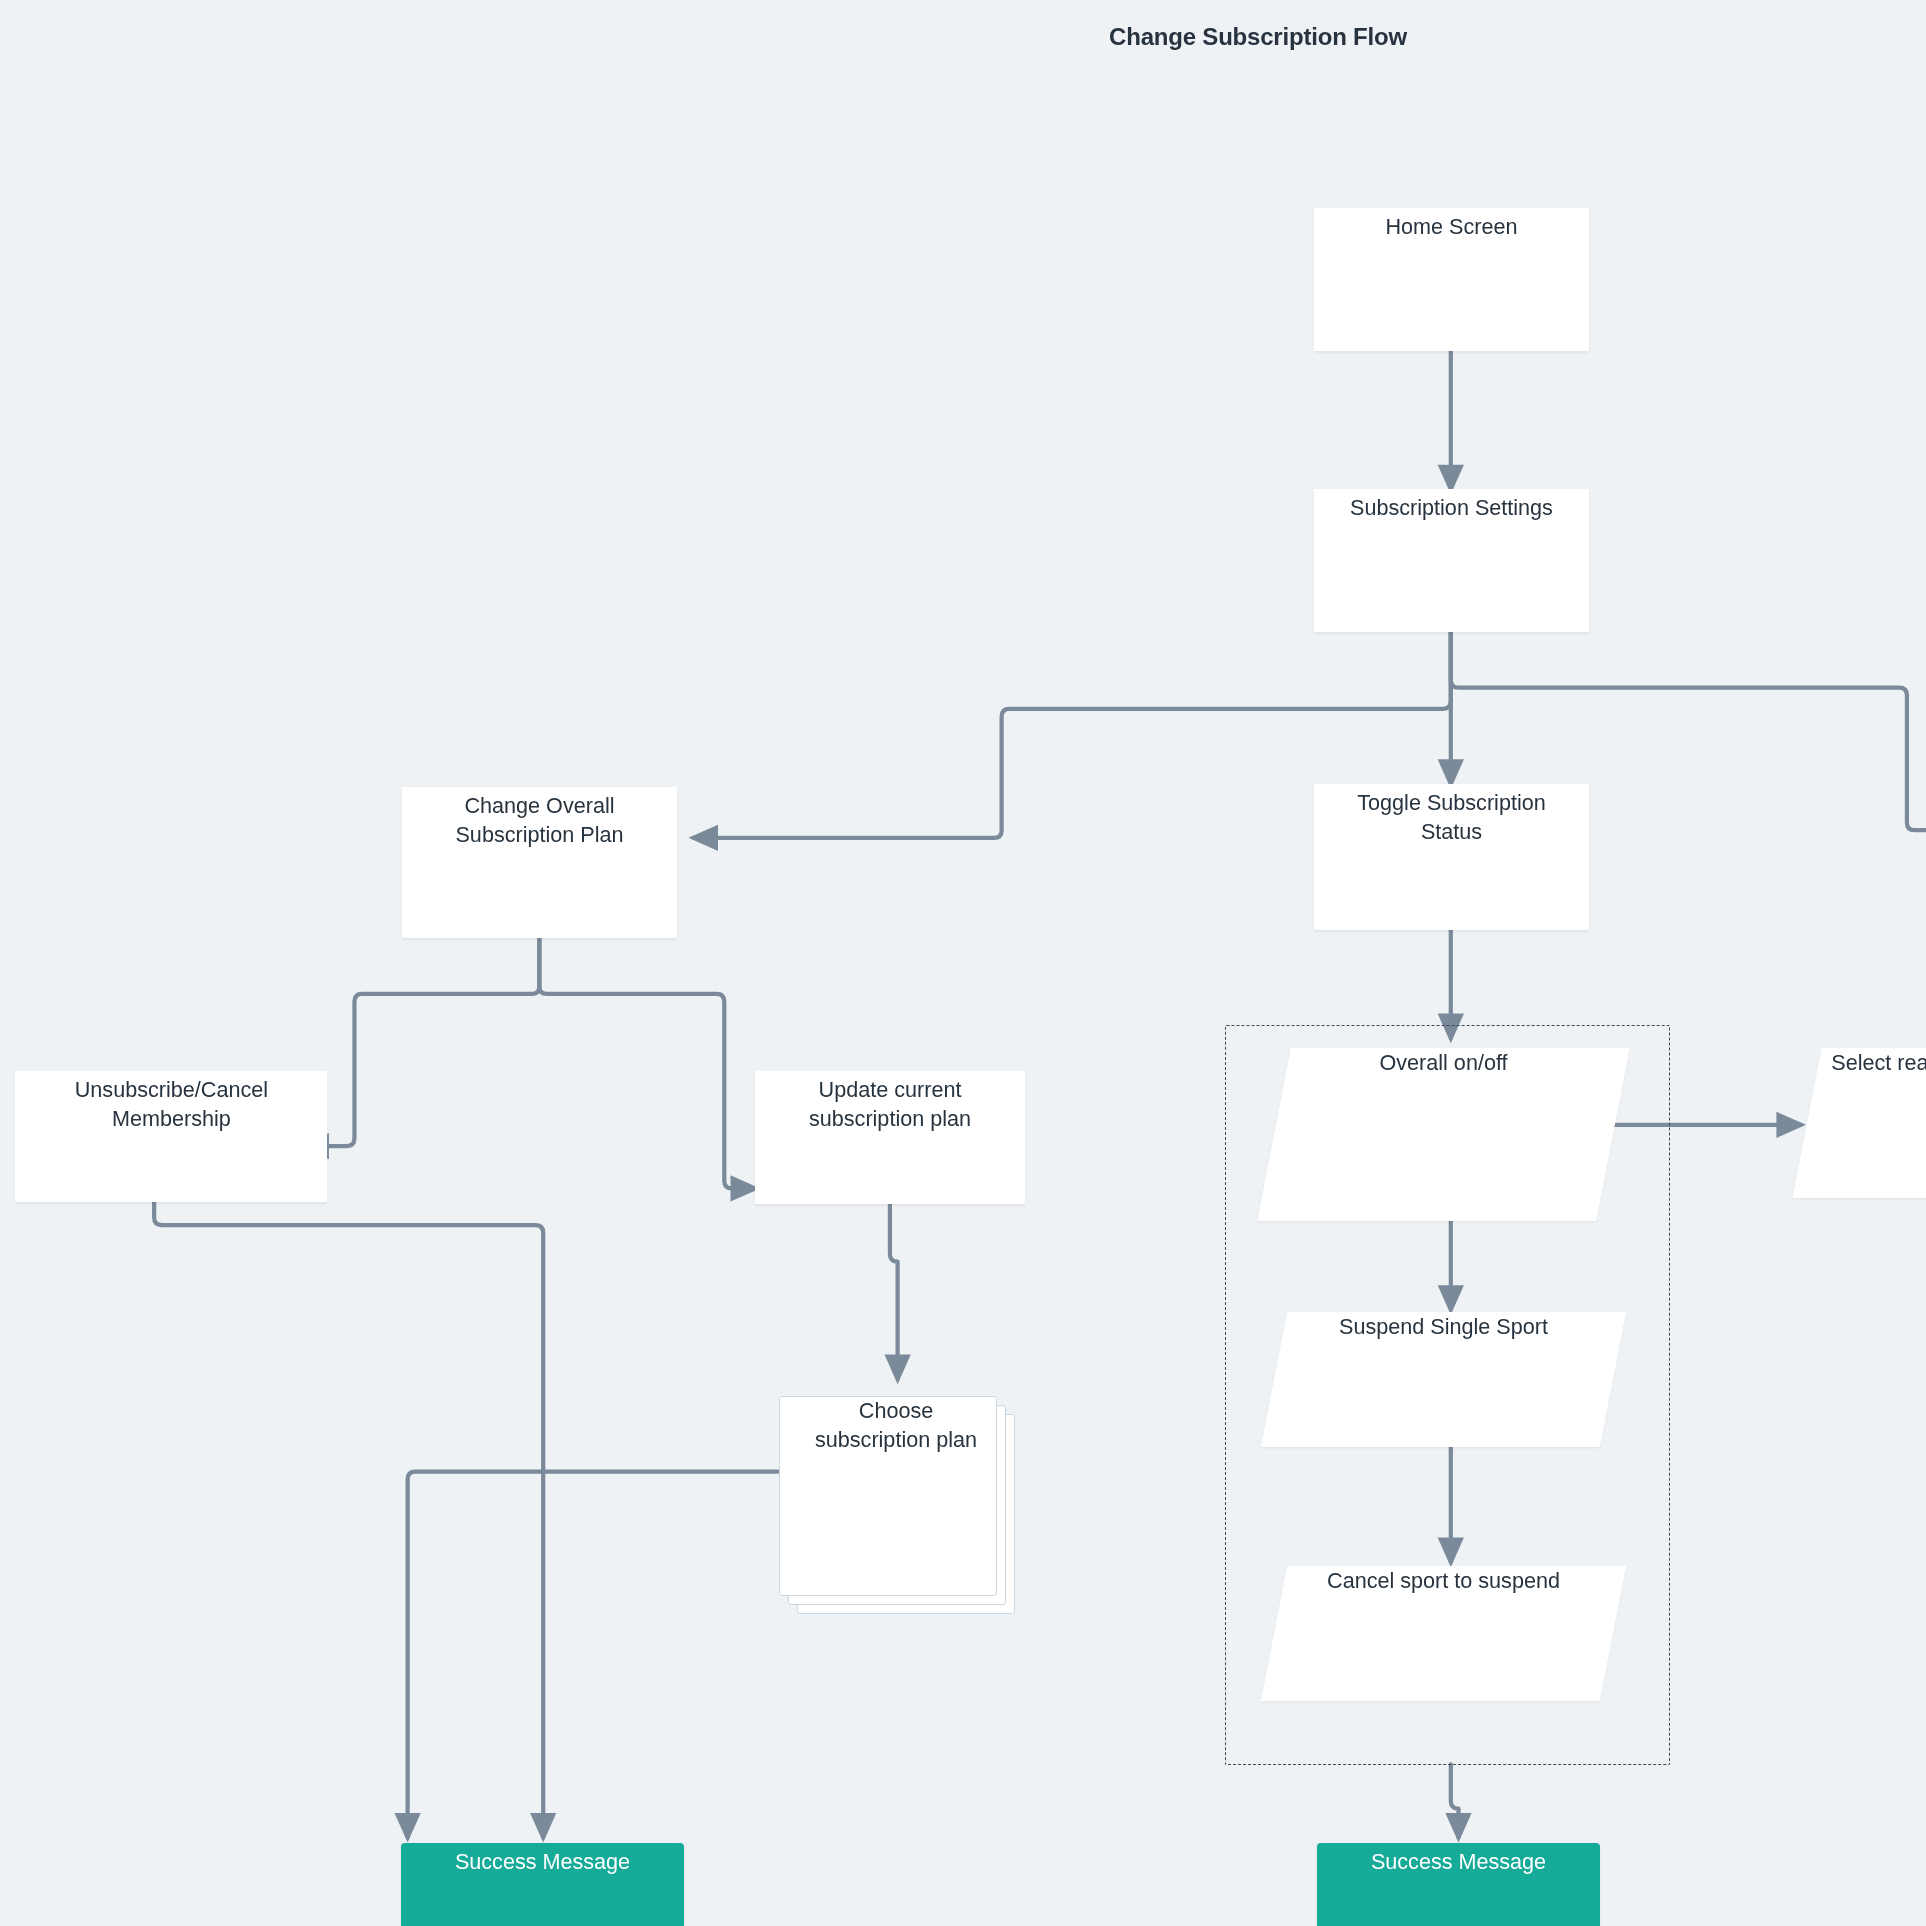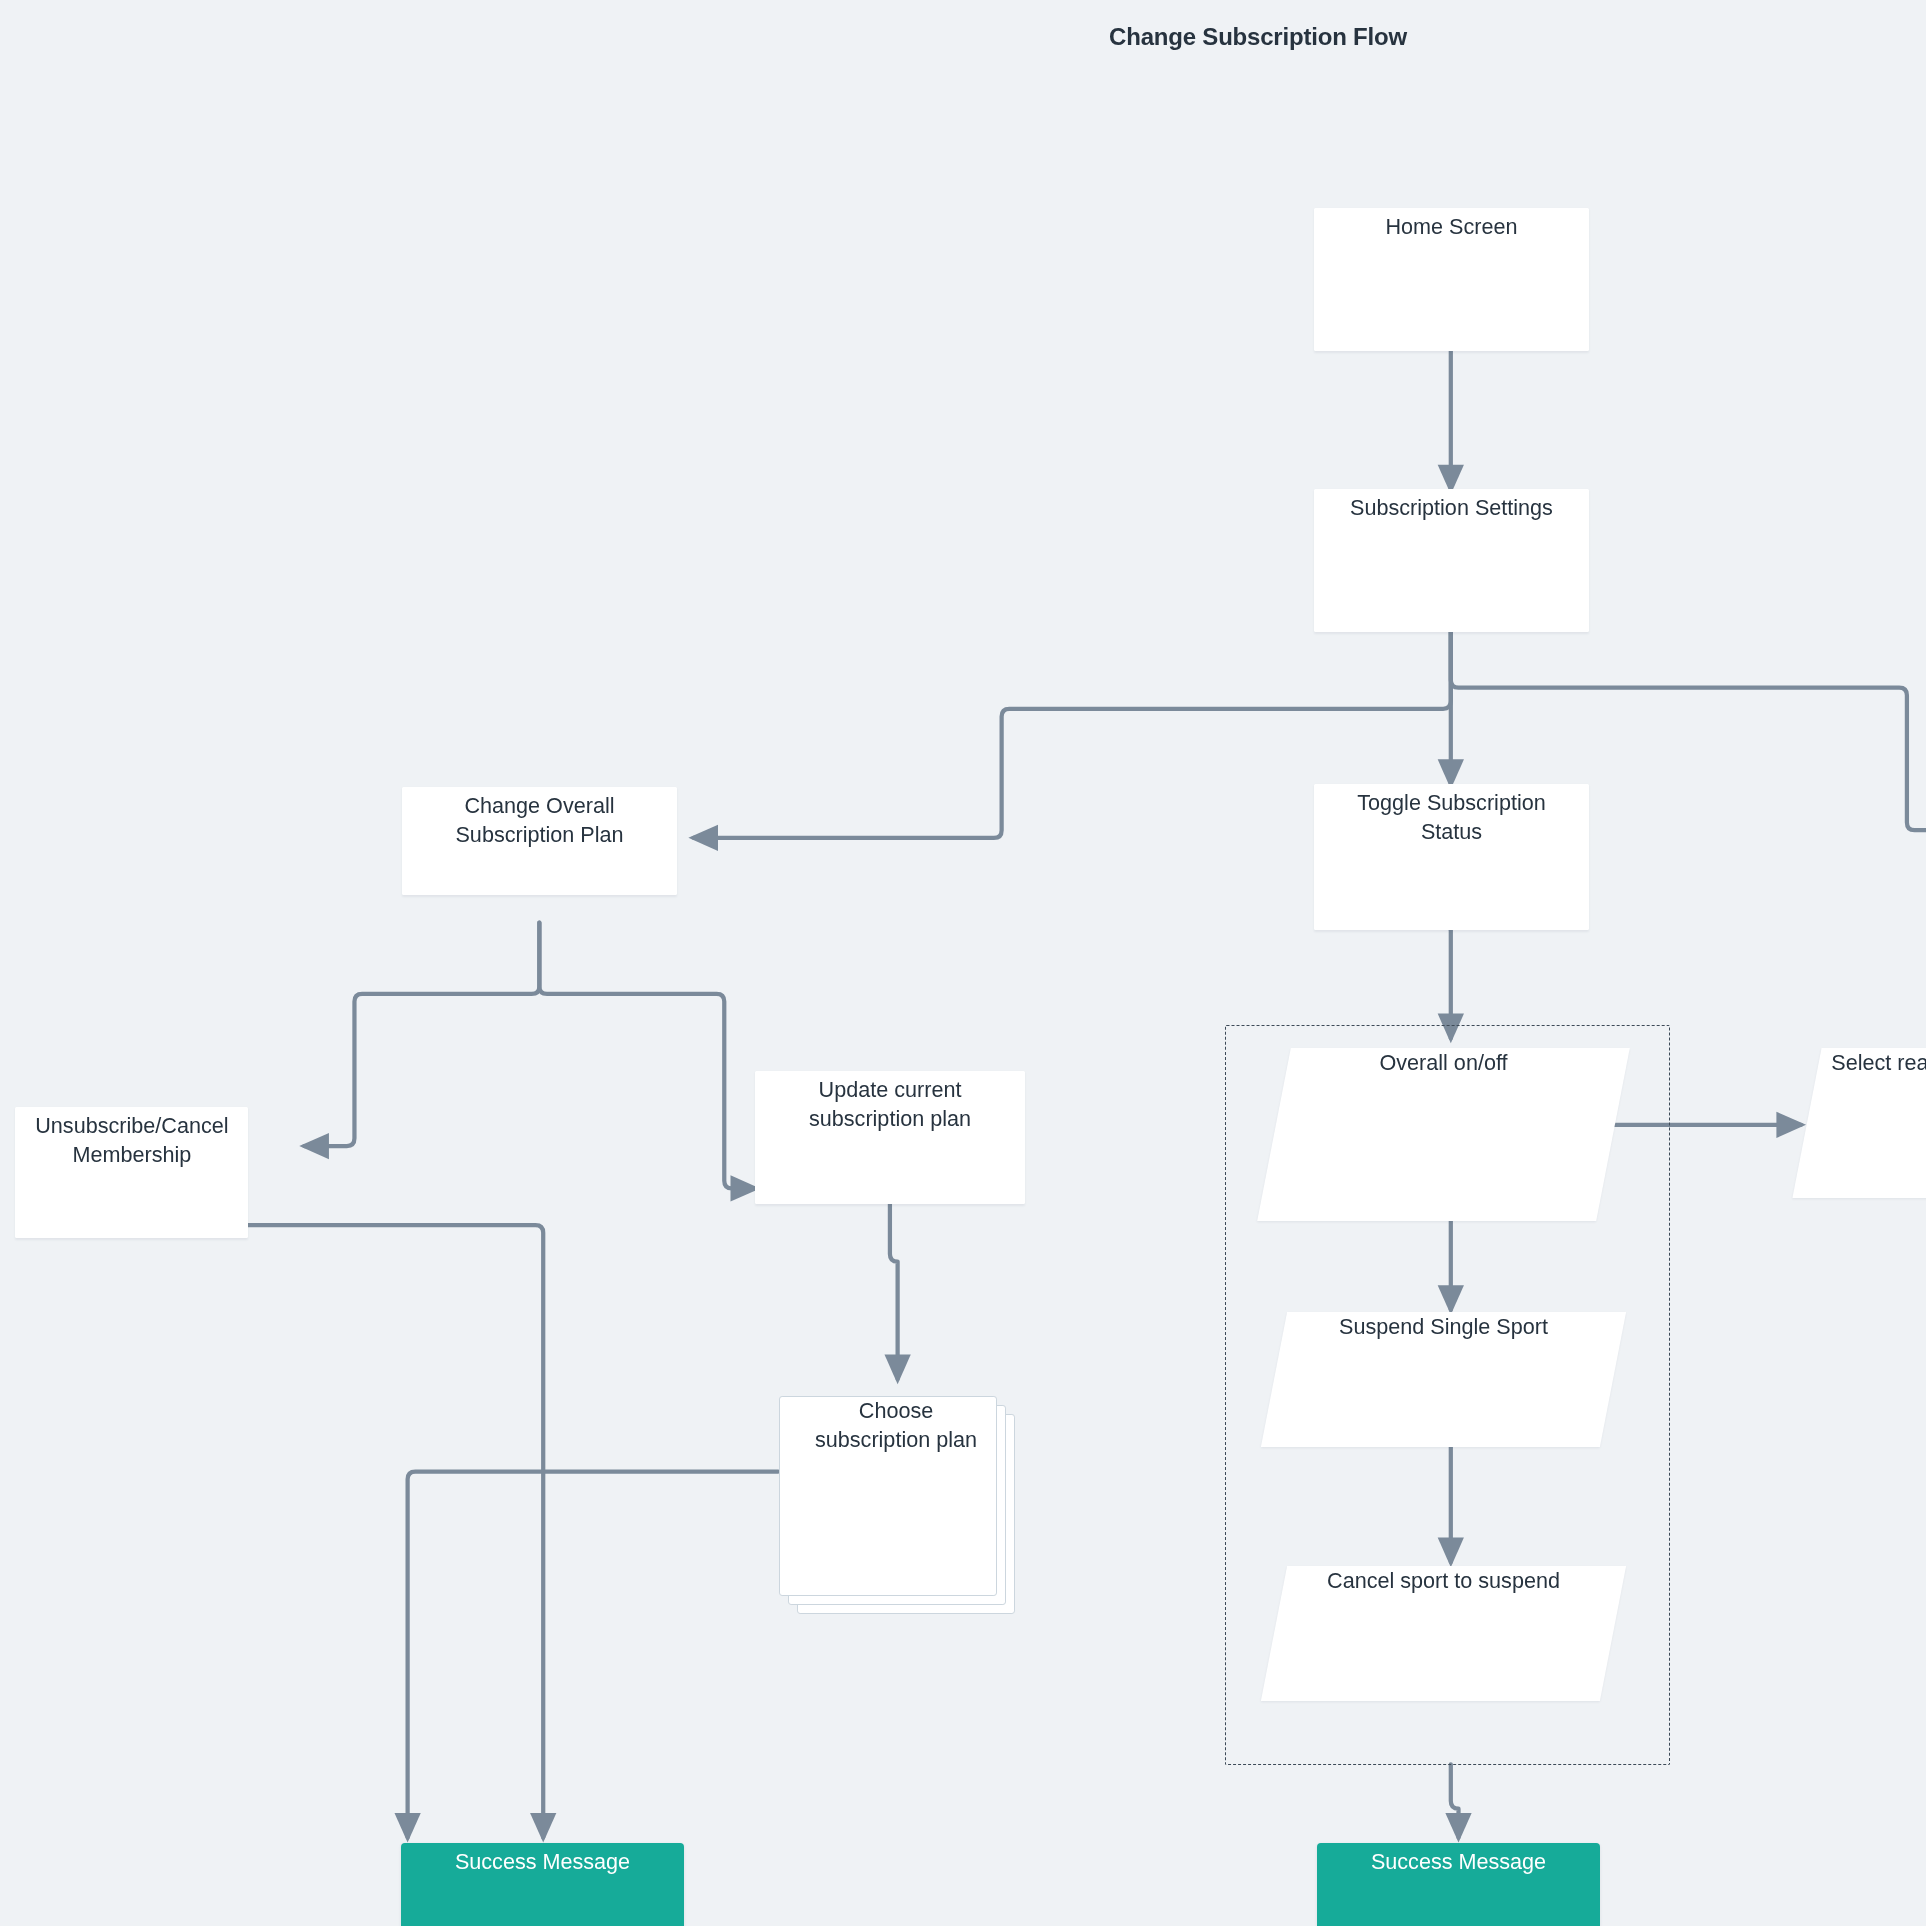--- a/index.html
+++ b/index.html
@@ -128,29 +128,29 @@
   </svg>
 
   <div class="node node-rect" style="left:1314px;top:208px;width:275px;height:143px;">
     <span>Home Screen</span>
   </div>
 
   <div class="node node-rect" style="left:1314px;top:489px;width:275px;height:143px;">
     <span>Subscription Settings</span>
   </div>
 
-  <div class="node node-rect" style="left:402px;top:787px;width:275px;height:108px;">
+  <div class="node node-rect" style="left:402px;top:787px;width:275px;height:151px;">
     <span>Change Overall Subscription Plan</span>
   </div>
 
   <div class="node node-rect" style="left:1314px;top:784px;width:275px;height:146px;">
     <span>Toggle Subscription Status</span>
   </div>
 
-  <div class="node node-rect" style="left:15.4px;top:1071px;width:233px;height:131px;margin-top:36px;">
+  <div class="node node-rect" style="left:15.4px;top:1071px;width:312px;height:131px;">
     <span>Unsubscribe/Cancel Membership</span>
   </div>
 
   <div class="node node-rect" style="left:755px;top:1071px;width:270px;height:133px;">
     <span>Update current subscription plan</span>
   </div>
 
   <div class="node node-stack" style="left:779px;top:1396px;width:218px;height:200px;">
     <div class="card-back"></div>
     <div class="card-mid"></div>

